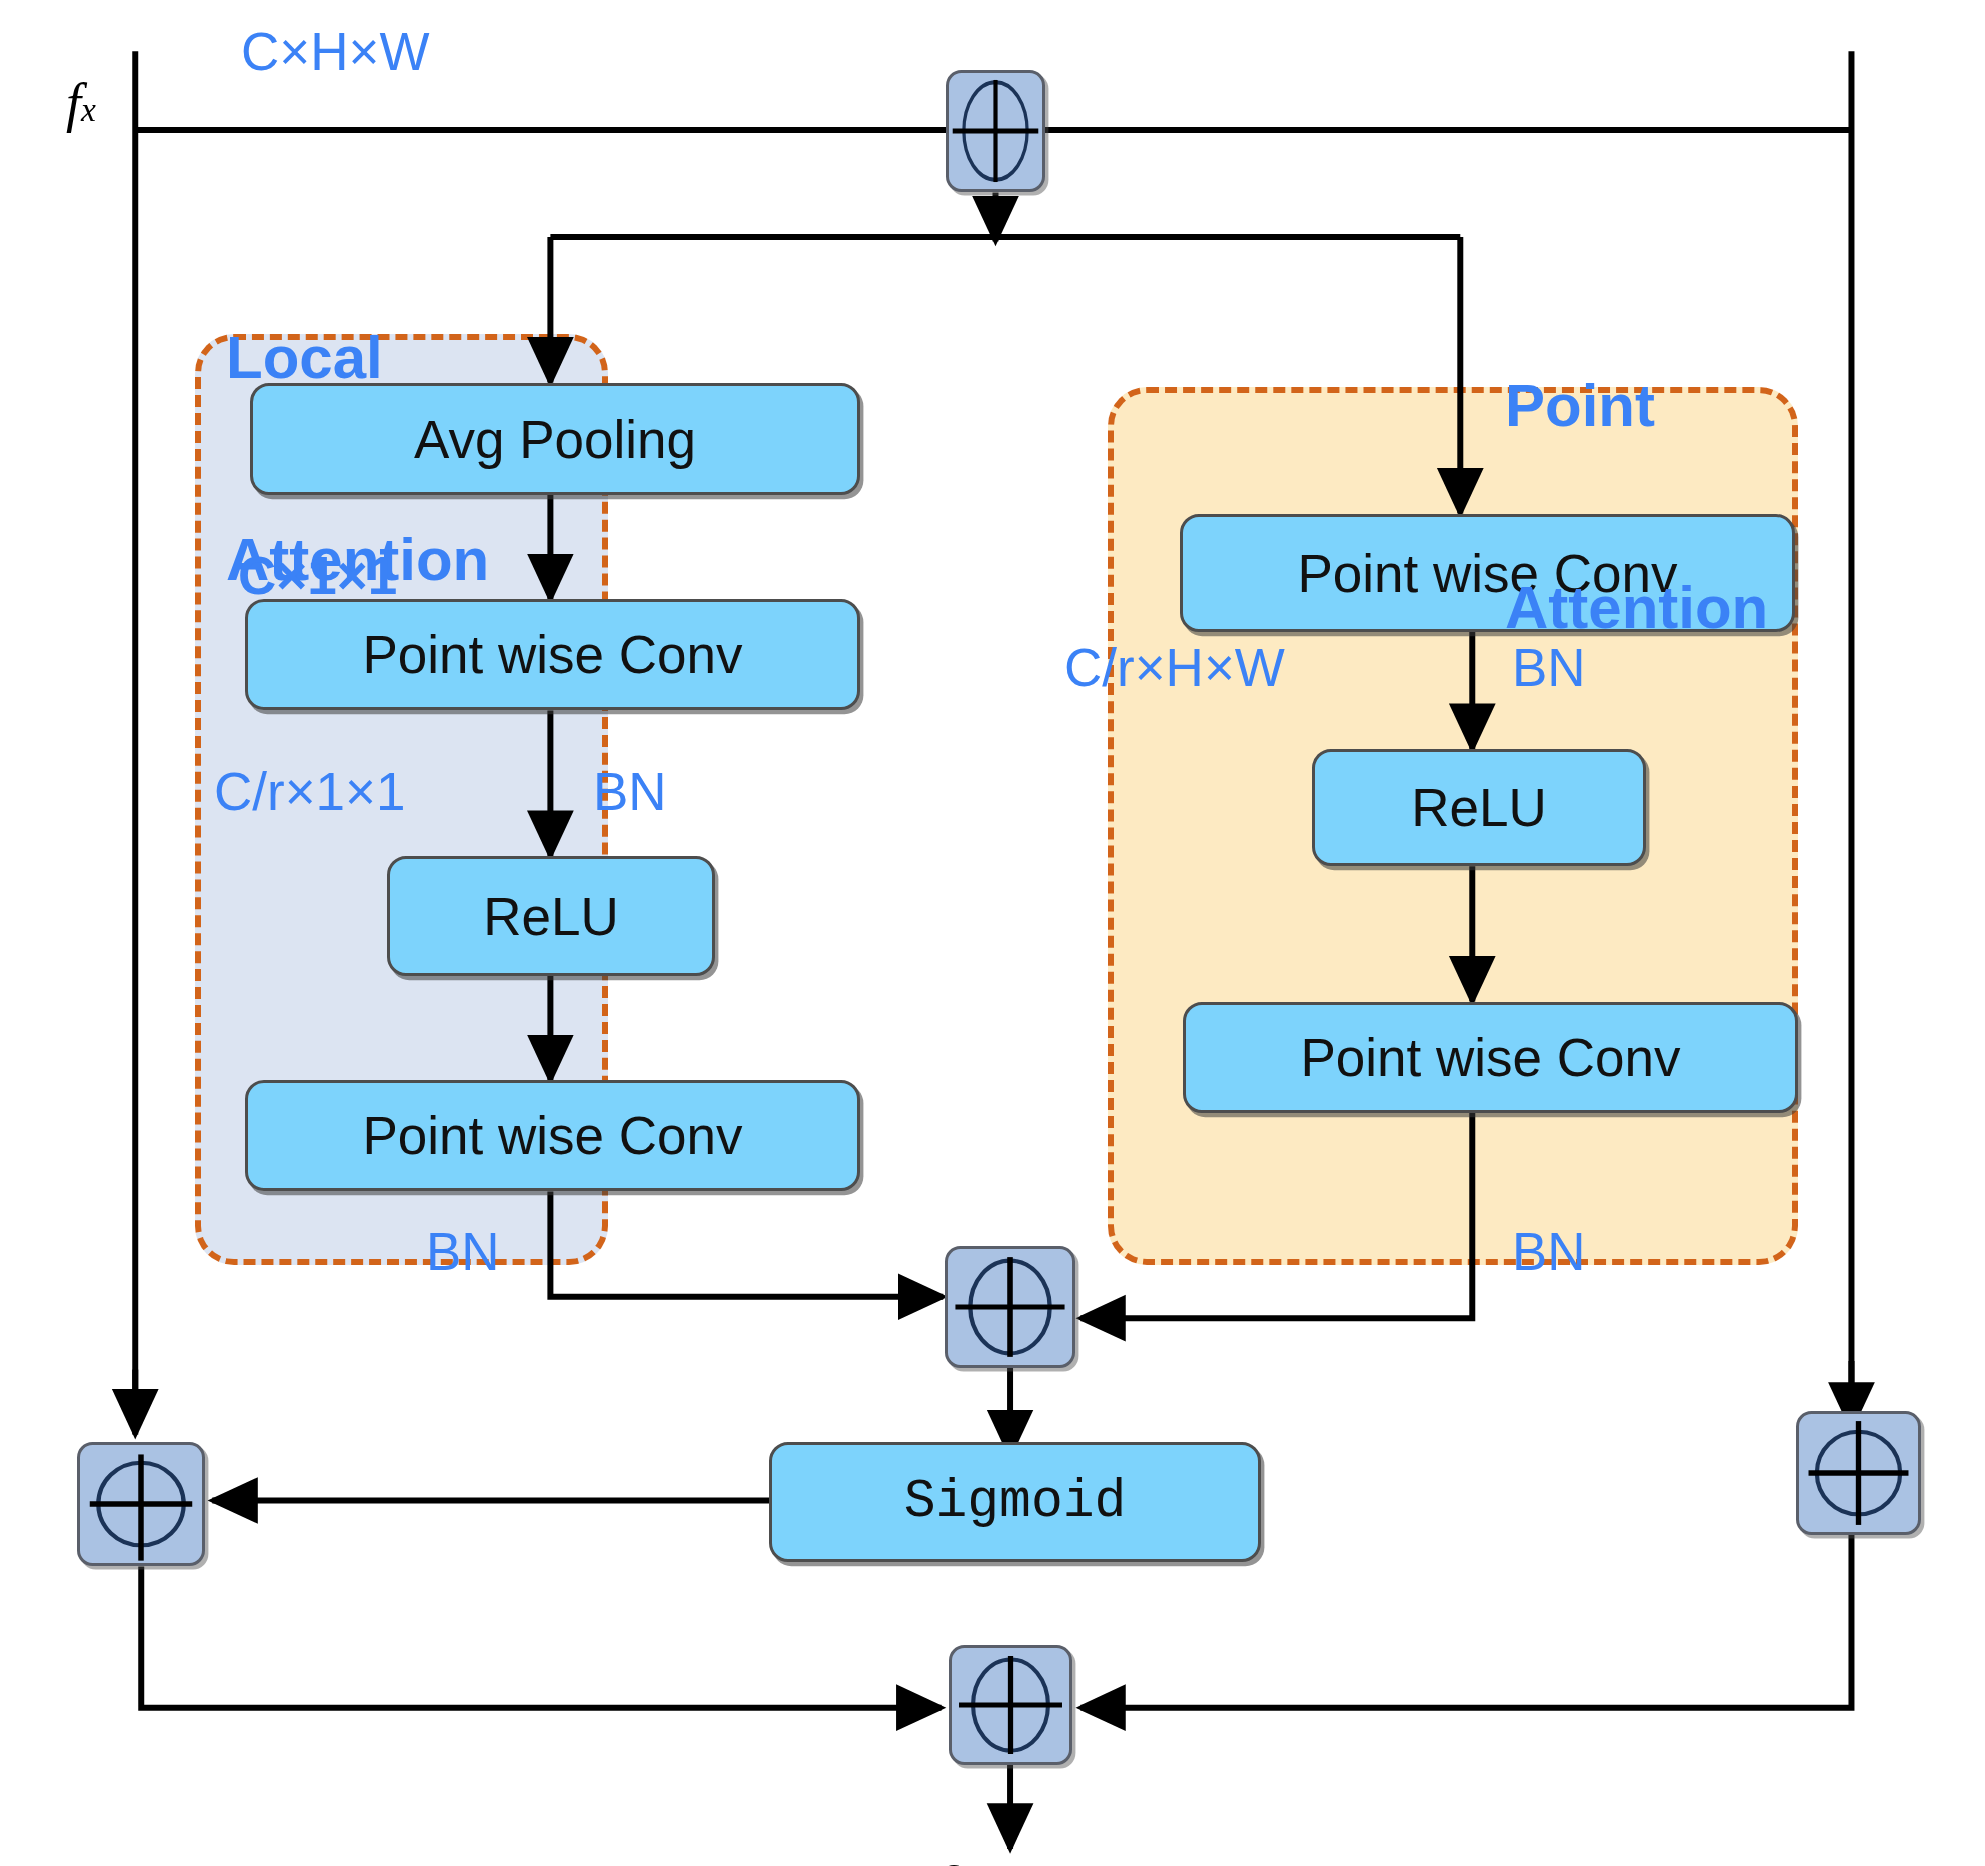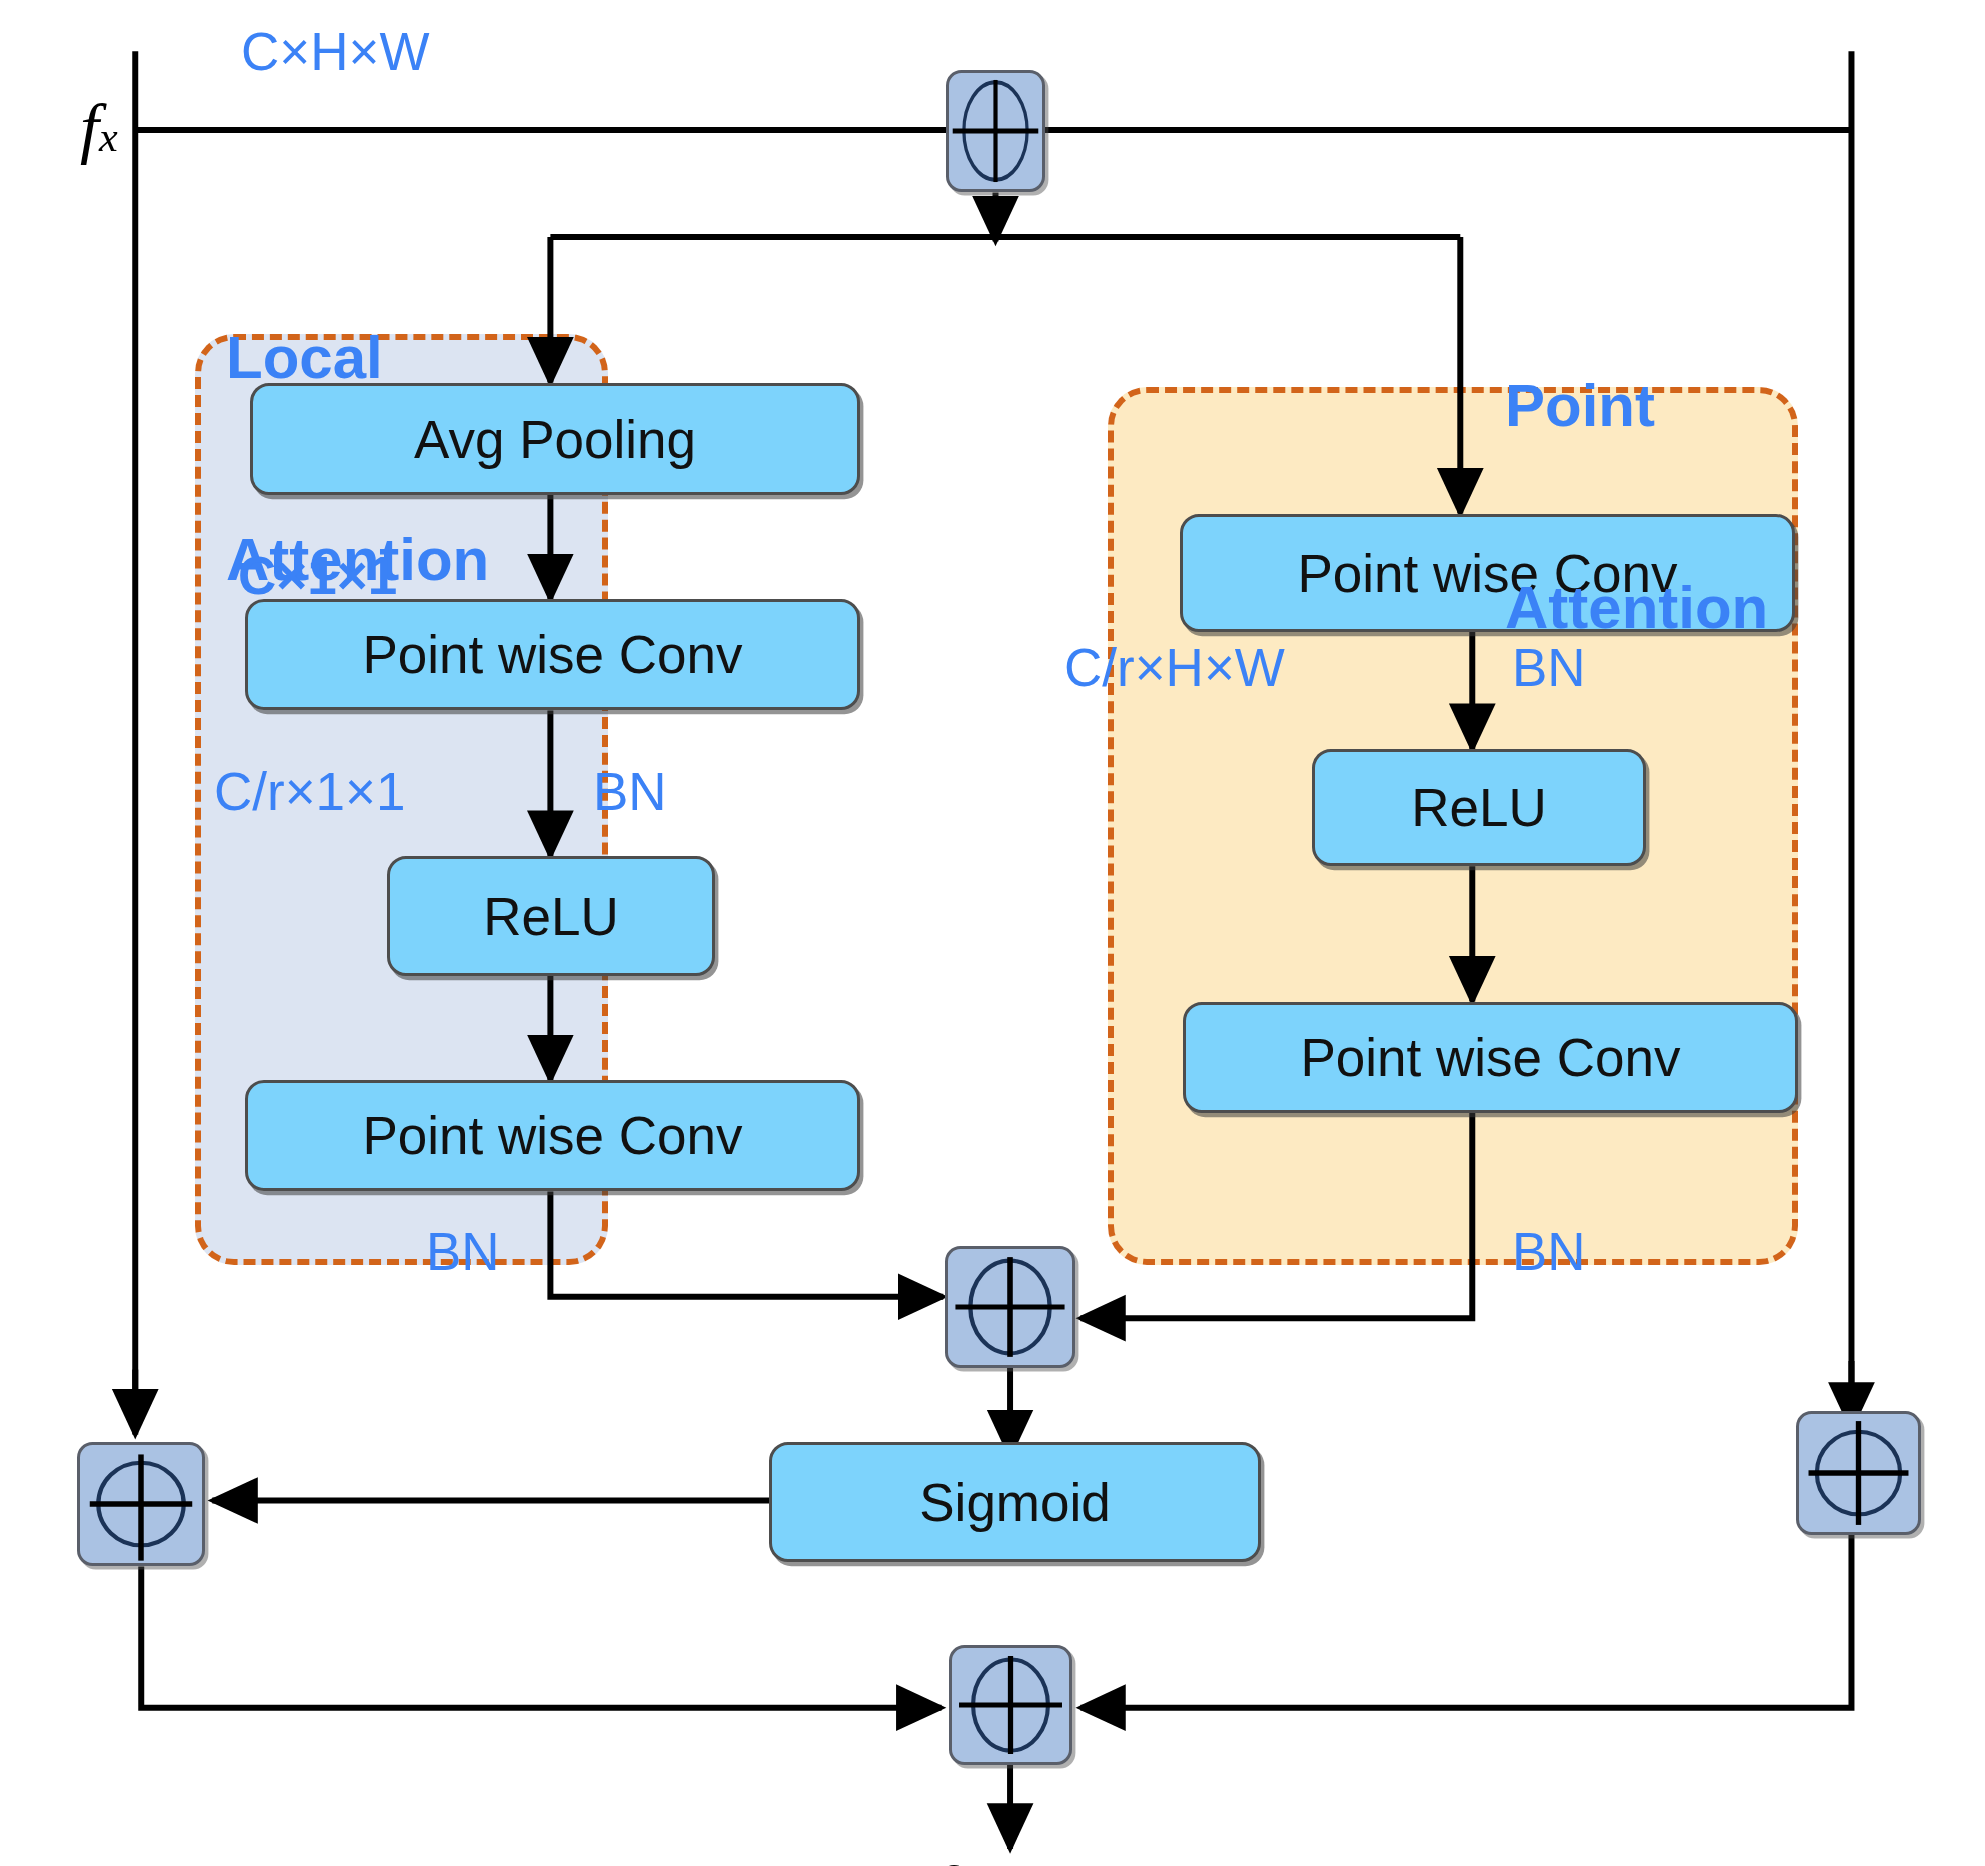--- a/index.html
+++ b/index.html
@@ -101,21 +101,21 @@
   <div class="node-box" style="left:1180px;top:514px;width:615px;height:118px;">
     <span>Point wise Conv</span>
   </div>
   <div class="node-box" style="left:1312px;top:749px;width:334px;height:117px;">
     <span>ReLU</span>
   </div>
   <div class="node-box" style="left:1183px;top:1002px;width:615px;height:111px;">
     <span>Point wise Conv</span>
   </div>
 
-  <div class="node-box" style="left:769px;top:1442px;width:492px;height:120px;">
+  <div class="node-box" style="left:769px;top:1442px;width:492px;height:120px;font-family:Liberation Mono, monospace;">
     <span>Sigmoid</span>
   </div>
 
   <div class="op" style="left:946px;top:70px;width:99px;height:122px;">
     <svg viewBox="0 0 100 100" preserveAspectRatio="none">
       <ellipse cx="50" cy="50" rx="34" ry="42" fill="none" stroke="#1b3357" stroke-width="3.5"></ellipse>
       <line x1="50" y1="6" x2="50" y2="94" stroke="#000" stroke-width="4.5"></line>
       <line x1="4" y1="50" x2="96" y2="50" stroke="#000" stroke-width="4.5"></line>
     </svg>
   </div>
@@ -145,21 +145,21 @@
   </div>
 
   <div class="op" style="left:949px;top:1645px;width:123px;height:120px;">
     <svg viewBox="0 0 100 100" preserveAspectRatio="none">
       <ellipse cx="50" cy="50" rx="32" ry="40" fill="none" stroke="#1b3357" stroke-width="3.5"></ellipse>
       <line x1="50" y1="7" x2="50" y2="93" stroke="#000" stroke-width="4.5"></line>
       <line x1="6" y1="50" x2="94" y2="50" stroke="#000" stroke-width="4.5"></line>
     </svg>
   </div>
 
-  <div class="math" style="left:12px;top:10.3px;font-size:68px;">
+  <div class="math" style="left:12px;top:10.3px;font-size:54px;">
     <span>f</span><span class="sub">x</span>
   </div>
   <div class="math" style="left:1920px;top:10.3px;font-size:74px;">
     
   </div>
   <div class="math" style="left:856px;top:1765px;font-size:74px;">
     <span>f</span>
   </div>
 
   <div class="lbl bold" style="left:226px;top:190px;">

